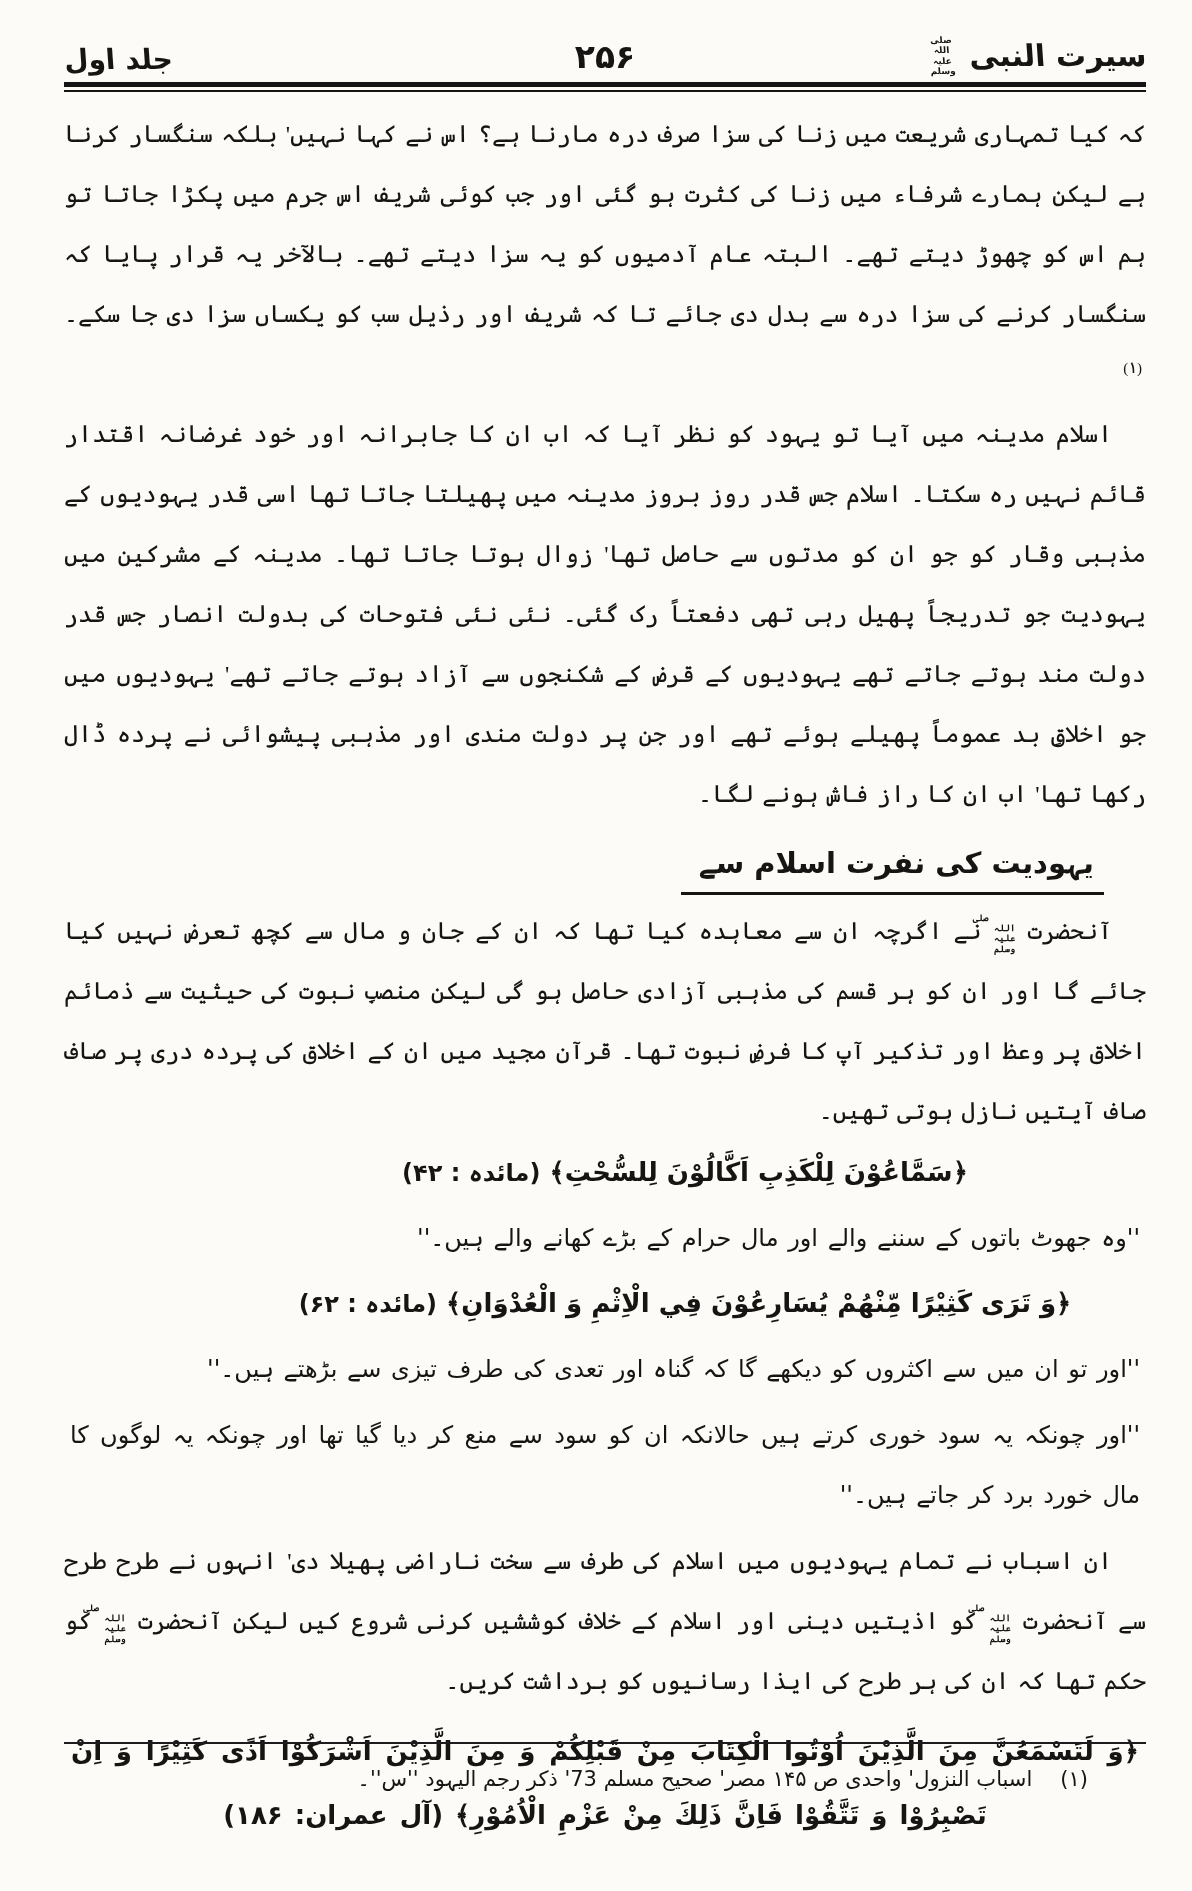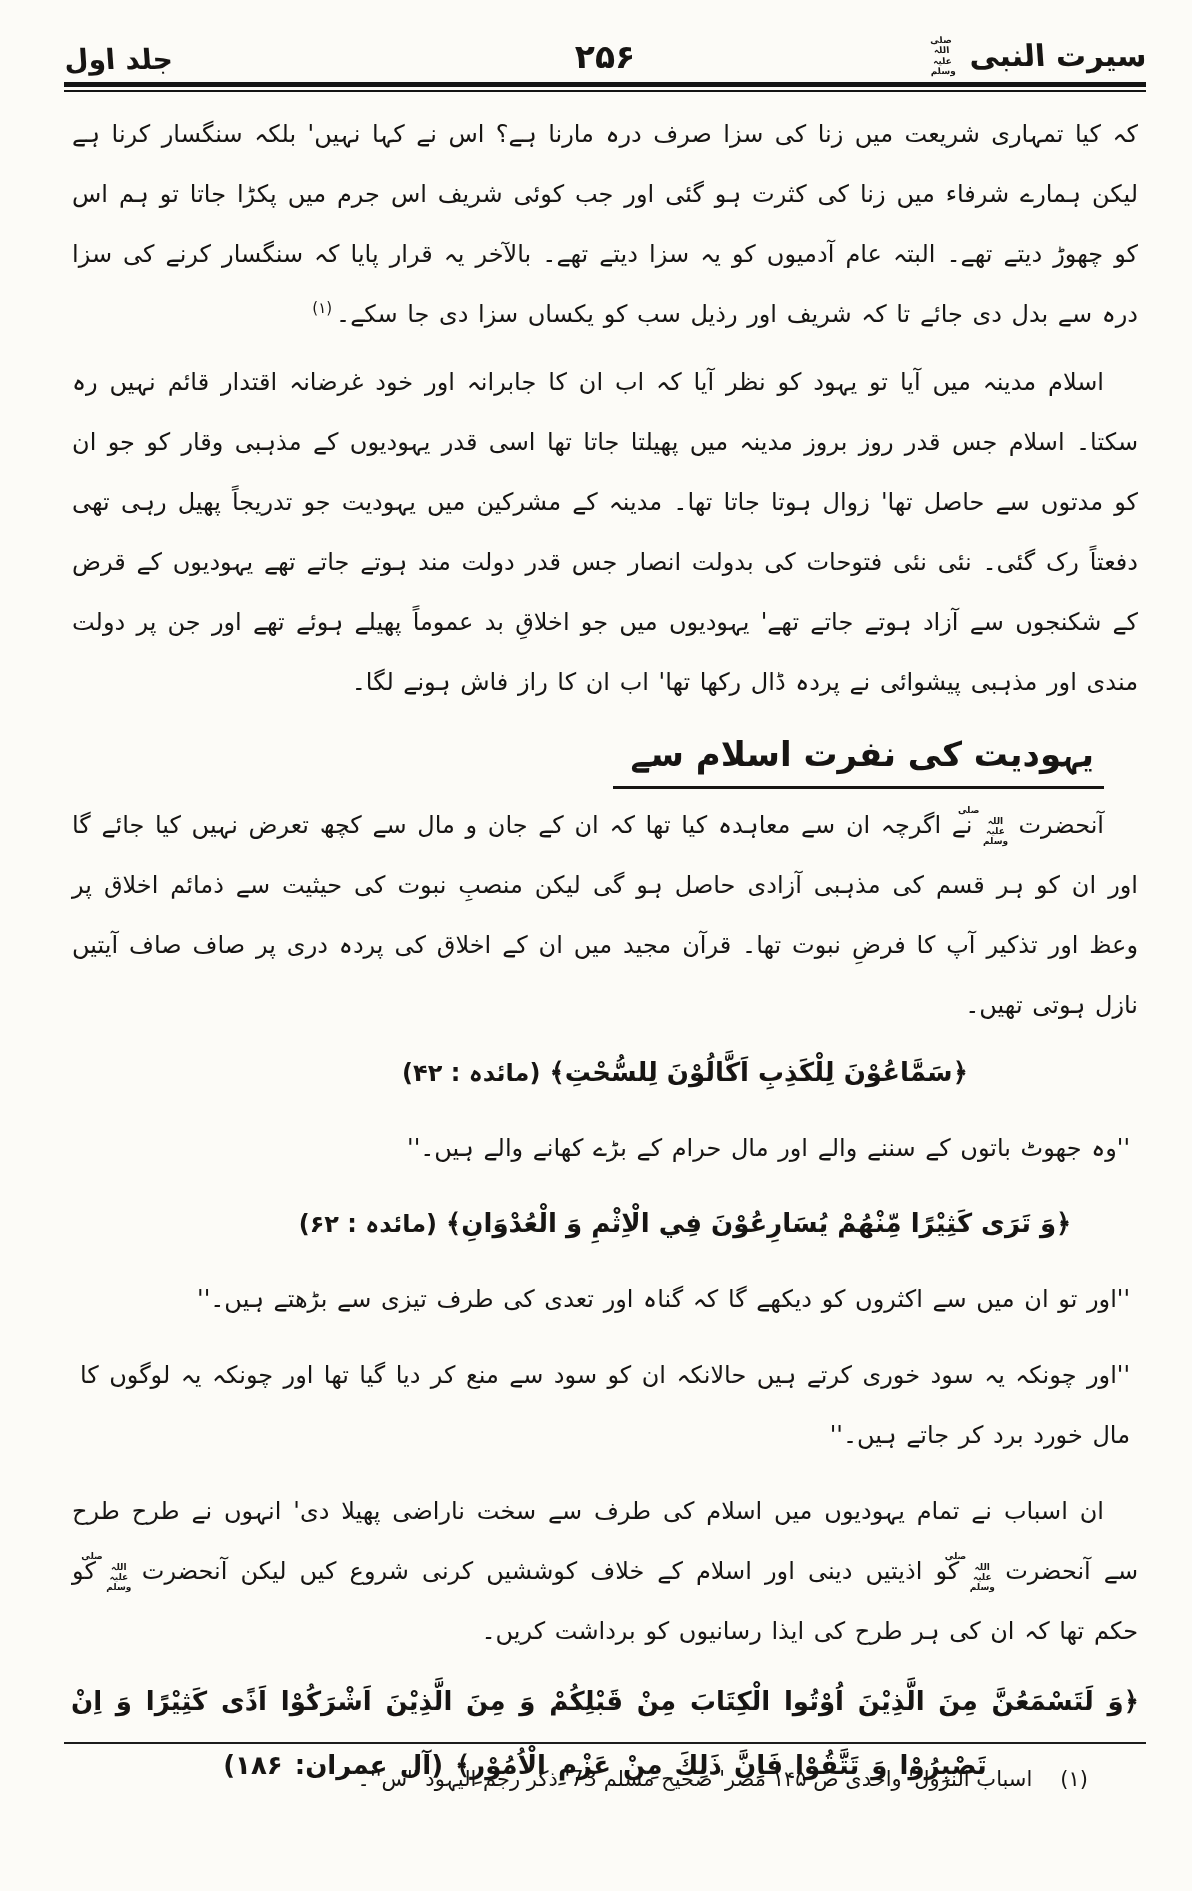--- a/index.html
+++ b/index.html
@@ -53,32 +53,33 @@
     vertical-align: middle;
     margin: 0 5px;
     white-space: normal;
   }
 
   
   .para {
     font-size: 24px;
     line-height: 60px;
     text-align: justify;
-    margin: 8px;
+    margin: 0;
     word-spacing: 2px;
+    font-family: Liberation Serif, serif;
   }
   .indent { text-indent: 34px; }
   #para1 { margin-top: 12px; }
   sup.fn { font-size: 15px; line-height: 0; vertical-align: super; margin: 0 4px; }
 
   .heading-row { margin: 22px 0 4px; text-align: right; }
   .heading {
     display: inline-block;
     margin-right: 42px;
-    font-size: 34px;
+    font-size: 29px;
     font-weight: bold;
     padding: 0 10px 12px 18px;
     border-bottom: 3px solid #171513;
   }
   #para3 { margin-top: 6px; }
 
   .verse {
     font-size: 26px;
     font-weight: bold;
     line-height: 58px;
@@ -87,21 +88,21 @@
     margin: 2px 0;
   }
   .shift-r  { transform: translateX(80px); }
   .shift-r2 { transform: translateX(20px); }
   .verse .ref { font-size: 24px; }
 
   .trans {
     font-size: 24px;
     line-height: 60px;
     text-align: justify;
-    margin: 16px;
+    margin: 6px;
     word-spacing: 2px;
   }
 
   .verse4 {
     font-size: 26px;
     font-weight: bold;
     line-height: 64px;
     text-align: justify;
     text-align-last: center;
     margin: 8px 7px 0;

